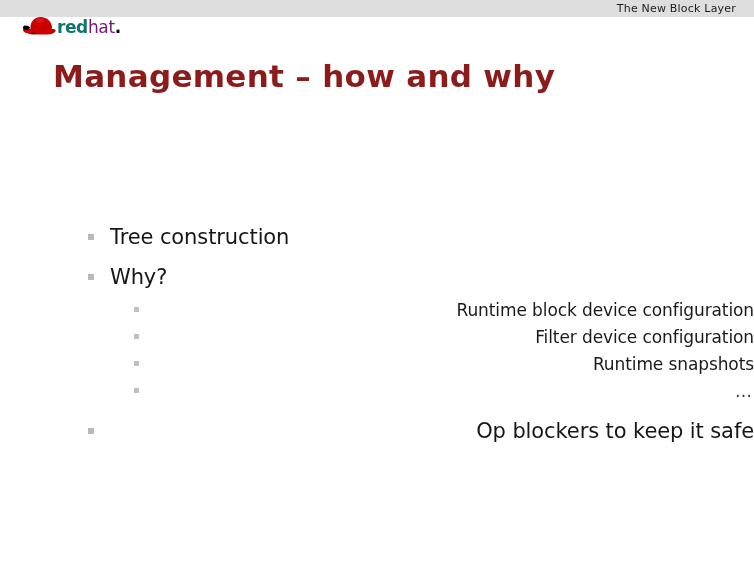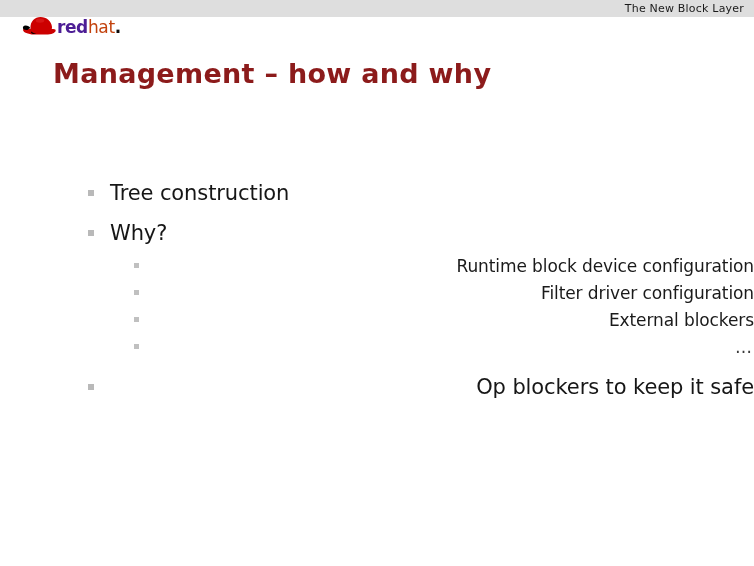--- a/index.html
+++ b/index.html
@@ -20,21 +20,21 @@
   .header-bar {
     position: absolute;
     top: 0; left: 0;
     width: 754px;
     height: 17px;
     background: #dedede;
   }
   .header-title {
     position: absolute;
     top: 1px;
-    right: 10px;
+    right: 18px;
     font-family: "DejaVu Sans", sans-serif;
     font-size: 11px;
     line-height: 15px;
     color: #1b1b1b;
     letter-spacing: 0.2px;
     white-space: nowrap;
   }
 
   
   .logo {
@@ -55,60 +55,60 @@
   .logo-word {
     font-family: "DejaVu Sans", sans-serif;
     font-size: 17px;
     line-height: 17px;
     margin-left: -1px;
     margin-bottom: 2px;
     white-space: nowrap;
   }
   .logo-word .w-red {
     font-weight: bold;
-    color: #4c1d95;
+    color: #0f766e;
     letter-spacing: -0.4px;
   }
   .logo-word .w-hat {
     font-weight: normal;
-    color: #c2410c;
+    color: #701a75;
     letter-spacing: -0.3px;
   }
   .logo-word .w-dot {
     font-weight: bold;
     color: #0a0a0a;
   }
 
   
   .slide-title {
     position: absolute;
     left: 53px;
     top: 58px;
     font-family: "DejaVu Sans", sans-serif;
-    font-size: 27px;
+    font-size: 31px;
     font-weight: bold;
     color: #8c1b1b;
     letter-spacing: 0.3px;
     white-space: nowrap;
   }
 
   
   .slide-body {
     position: absolute;
     left: 0;
     top: 180px;
     width: 754px;
   }
 
   ul.lvl1, ul.lvl2 {
     list-style: none;
     margin: 0;
     padding: 0;
   }
-  ul.lvl1 { padding-left: 88px; }
+  ul.lvl1 { padding-left: 88px; margin-top: 44px; }
 
   li.item1 {
     position: relative;
     padding-left: 22px;
     margin-bottom: 14px;
     font-family: "DejaVu Sans", sans-serif;
     font-size: 21px;
     line-height: 26px;
     color: #161616;
     letter-spacing: -0.1px;
@@ -200,25 +200,25 @@
       <span class="bullet"></span>
       <span>Why?</span>
 
       <ul class="lvl2">
         <li class="item2">
           <span class="bullet"></span>
           <span>Runtime block device configuration</span>
         </li>
         <li class="item2">
           <span class="bullet"></span>
-          <span>Filter driver configuration</span>
+          <span>Filter device configuration</span>
         </li>
         <li class="item2">
           <span class="bullet"></span>
-          <span>External blockers</span>
+          <span>Runtime snapshots</span>
         </li>
         <li class="item2 ellipsis">
           <span class="bullet"></span>
           <span>…</span>
         </li>
       </ul>
     </li>
 
     <li class="item1 final-item">
       <span class="bullet"></span>

